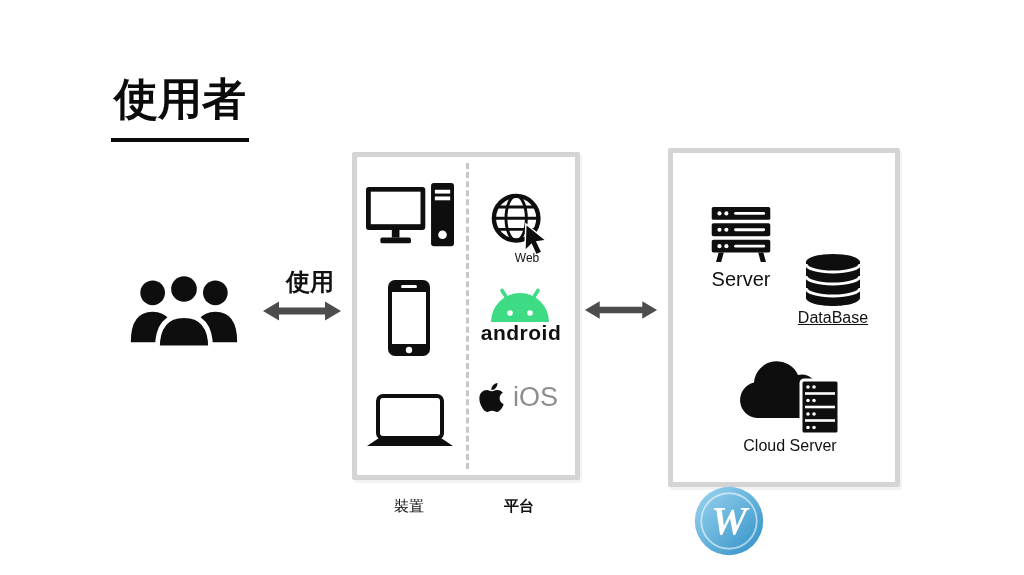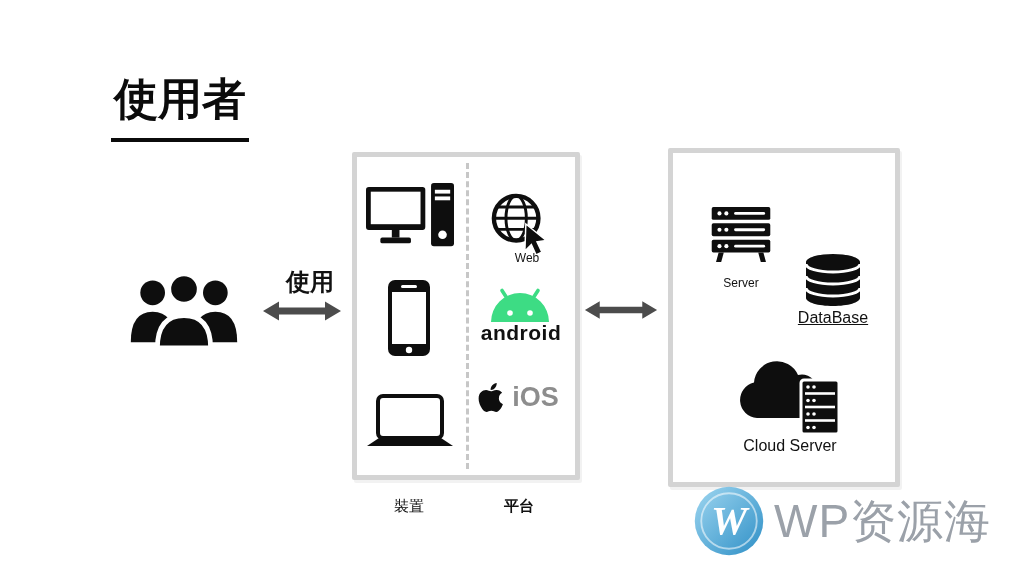--- a/index.html
+++ b/index.html
@@ -41,26 +41,26 @@
 
   #arrow-1 { left:262px; top:298px; width:80px; height:26px; }
   #arrow-2 { left:584px; top:297px; width:74px; height:26px; }
 
   .lbl { position:absolute; transform:translateX(-50%); white-space:nowrap; color:#111; }
   #lbl-use      { left:310px; top:266px; font-size:24px; font-weight:700; }
   #lbl-web      { left:520px; top:251px; font-size:12px;margin-left:7px; }
   #lbl-android  { left:521px; top:321px; font-size:21px; font-weight:700; letter-spacing:0.5px; }
   #lbl-device   { left:409px; top:497px; font-size:15px; font-weight:400; }
   #lbl-platform { left:519px; top:497px; font-size:15px; font-weight:700;text-align:center; }
-  #lbl-server   { left:741px; top:268px; font-size:12px;margin-top:8px; }
+  #lbl-server   { left:741px; top:268px; font-size:20px; }
   #lbl-db       { left:833px; top:309px; font-size:16px;text-decoration:underline; }
   #lbl-cloud    { left:790px; top:437px; font-size:16px; }
 
   .apple-row { position:absolute; left:518px; top:381px; transform:translateX(-50%);
-               display:flex; align-items:center; gap:8px;font-weight:bold; }
+               display:flex; align-items:center; gap:8px; }
   .apple-row .apple-svg { width:27px; height:33px; display:block; }
   .ios-text { font-size:27px; color:var(--ios-gray,#8d8d8d); line-height:1; }
 
   .watermark { position:absolute; left:692px; top:484px; display:flex; align-items:center; gap:8px; }
   .wm-logo { width:74px; height:74px; }
   .wm-logo svg { display:block; width:100%; height:100%; }
   .wm-text { font-size:46px; color:var(--watermark-text,#9ba1a9); letter-spacing:1px; line-height:74px; white-space:nowrap; }
 </style>
 </head>
 <body>
@@ -239,16 +239,15 @@
           <linearGradient id="wpg" x1="0" y1="0" x2="1" y2="1">
             <stop offset="0" stop-color="#9ed6f0"></stop>
             <stop offset="1" stop-color="#2e8fc6"></stop>
           </linearGradient>
         </defs>
         <circle cx="40" cy="40" r="37" fill="url(#wpg)"></circle>
         <circle cx="40" cy="40" r="30" fill="none" stroke="#ffffff" stroke-width="2" opacity="0.55"></circle>
         <text x="40" y="54" text-anchor="middle" font-size="44" font-weight="bold" font-style="italic" fill="#ffffff" font-family="Liberation Serif, serif">W</text>
       </svg>
     </div>
-    <div class="wm-text">WP资源海</div>
   </div>
 
 </div>
 
 </body></html>

